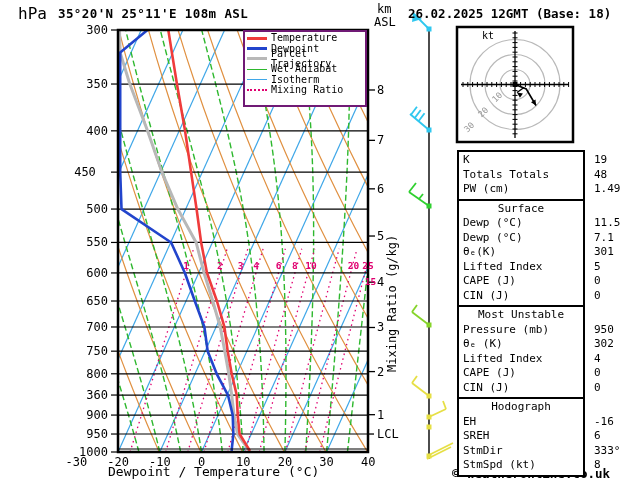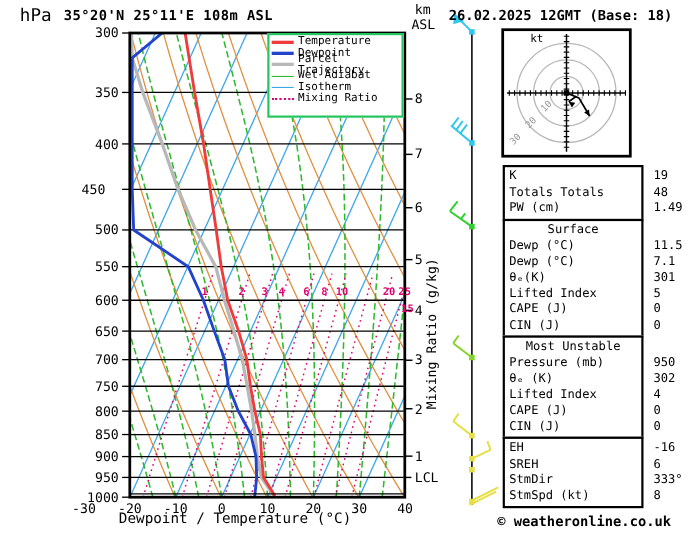--- a/index.html
+++ b/index.html
@@ -6,21 +6,21 @@
   #stage{position:relative;width:629px;height:486px;background:#ffffff;overflow:hidden;
          font-family:"DejaVu Sans Mono","DejaVu Sans",monospace;color:#000;}
   .abs{position:absolute;white-space:nowrap;}
   .bold{font-weight:bold;}
   #plot-svg{position:absolute;left:0;top:0;}
   .plabel{font-size:12px;text-align:right;width:46px;}
   .tlabel{font-size:12px;width:40px;text-align:center;}
   .kmlabel{font-size:12px;}
   .mixlabel{font-size:9.5px;font-weight:bold;color:#e00070;}
   #legend{position:absolute;left:243px;top:30px;width:124px;height:77px;background:#fff;
-          border:2px solid #22c55e;padding:1px 0 0 2px;box-sizing:border-box;}
+          border:2px solid #701a75;padding:1px 0 0 2px;box-sizing:border-box;}
   .legend-row{display:flex;align-items:center;height:10.4px;}
   .legend-swatch{width:20px;margin-right:4px;flex:0 0 20px;}
   .legend-text{font-size:10px;line-height:10px;}
   #stats{position:absolute;left:457px;top:152px;width:128px;}
   .stats-box{border:2px solid #000;margin-top:-2px;padding:1px 0 2px 4px;box-sizing:border-box;
              background:#fff;font-size:11px;}
   .stats-hdr{text-align:center;height:14.5px;line-height:14.5px;padding-right:4px;}
   .stats-row{position:relative;height:14.5px;line-height:14.5px;}
   .stats-val{position:absolute;left:87px;top:0;margin-left:44px;}
   .rot{transform:rotate(-90deg);transform-origin:left top;}
@@ -296,21 +296,21 @@
       <div class="abs plabel" style="left:62px;top:77.03077764993472px;">350</div>
       <div class="abs plabel" style="left:62px;top:123.83436614053781px;">400</div>
       <div class="abs plabel" style="left:62px;top:165.11805699169594px;text-align:center;">450</div>
       <div class="abs plabel" style="left:62px;top:202.0475768677662px;">500</div>
       <div class="abs plabel" style="left:62px;top:235.4543911520335px;">550</div>
       <div class="abs plabel" style="left:62px;top:265.9524231322338px;">600</div>
       <div class="abs plabel" style="left:62px;top:294.007892920975px;">650</div>
       <div class="abs plabel" style="left:62px;top:319.9832007821685px;">700</div>
       <div class="abs plabel" style="left:62px;top:344.16563385946216px;">750</div>
       <div class="abs plabel" style="left:62px;top:366.78678927277156px;">800</div>
-      <div class="abs plabel" style="left:62px;top:388.03609848857144px;">850</div>
+      <div class="abs plabel" style="left:62px;top:388.03609848857144px;">360</div>
       <div class="abs plabel" style="left:62px;top:408.07048012392966px;">900</div>
       <div class="abs plabel" style="left:62px;top:427.02137942504015px;">950</div>
       <div class="abs plabel" style="left:62px;top:445px;">1000</div>
     </div>
   <div id="temp-labels">
       <div class="abs tlabel" style="left:56.400000000000006px;top:455px;">-30</div>
       <div class="abs tlabel" style="left:98.1px;top:455px;">-20</div>
       <div class="abs tlabel" style="left:139.8px;top:455px;">-10</div>
       <div class="abs tlabel" style="left:181.5px;top:455px;">0</div>
       <div class="abs tlabel" style="left:223.2px;top:455px;">10</div>
@@ -370,19 +370,20 @@
       </div>
       <div class="stats-box">
         <div class="stats-hdr">Most Unstable</div>
         <div class="stats-row"><span>Pressure (mb)</span><span class="stats-val">950</span></div>
         <div class="stats-row"><span>θₑ (K)</span><span class="stats-val">302</span></div>
         <div class="stats-row"><span>Lifted Index</span><span class="stats-val">4</span></div>
         <div class="stats-row"><span>CAPE (J)</span><span class="stats-val">0</span></div>
         <div class="stats-row"><span>CIN (J)</span><span class="stats-val">0</span></div>
       </div>
       <div class="stats-box">
+        <div class="stats-hdr">Hodograph</div>
         <div class="stats-row"><span>EH</span><span class="stats-val">-16</span></div>
         <div class="stats-row"><span>SREH</span><span class="stats-val">6</span></div>
         <div class="stats-row"><span>StmDir</span><span class="stats-val">333°</span></div>
         <div class="stats-row"><span>StmSpd (kt)</span><span class="stats-val">8</span></div>
       </div>
     </div>
 </div>
 
 </body></html>

